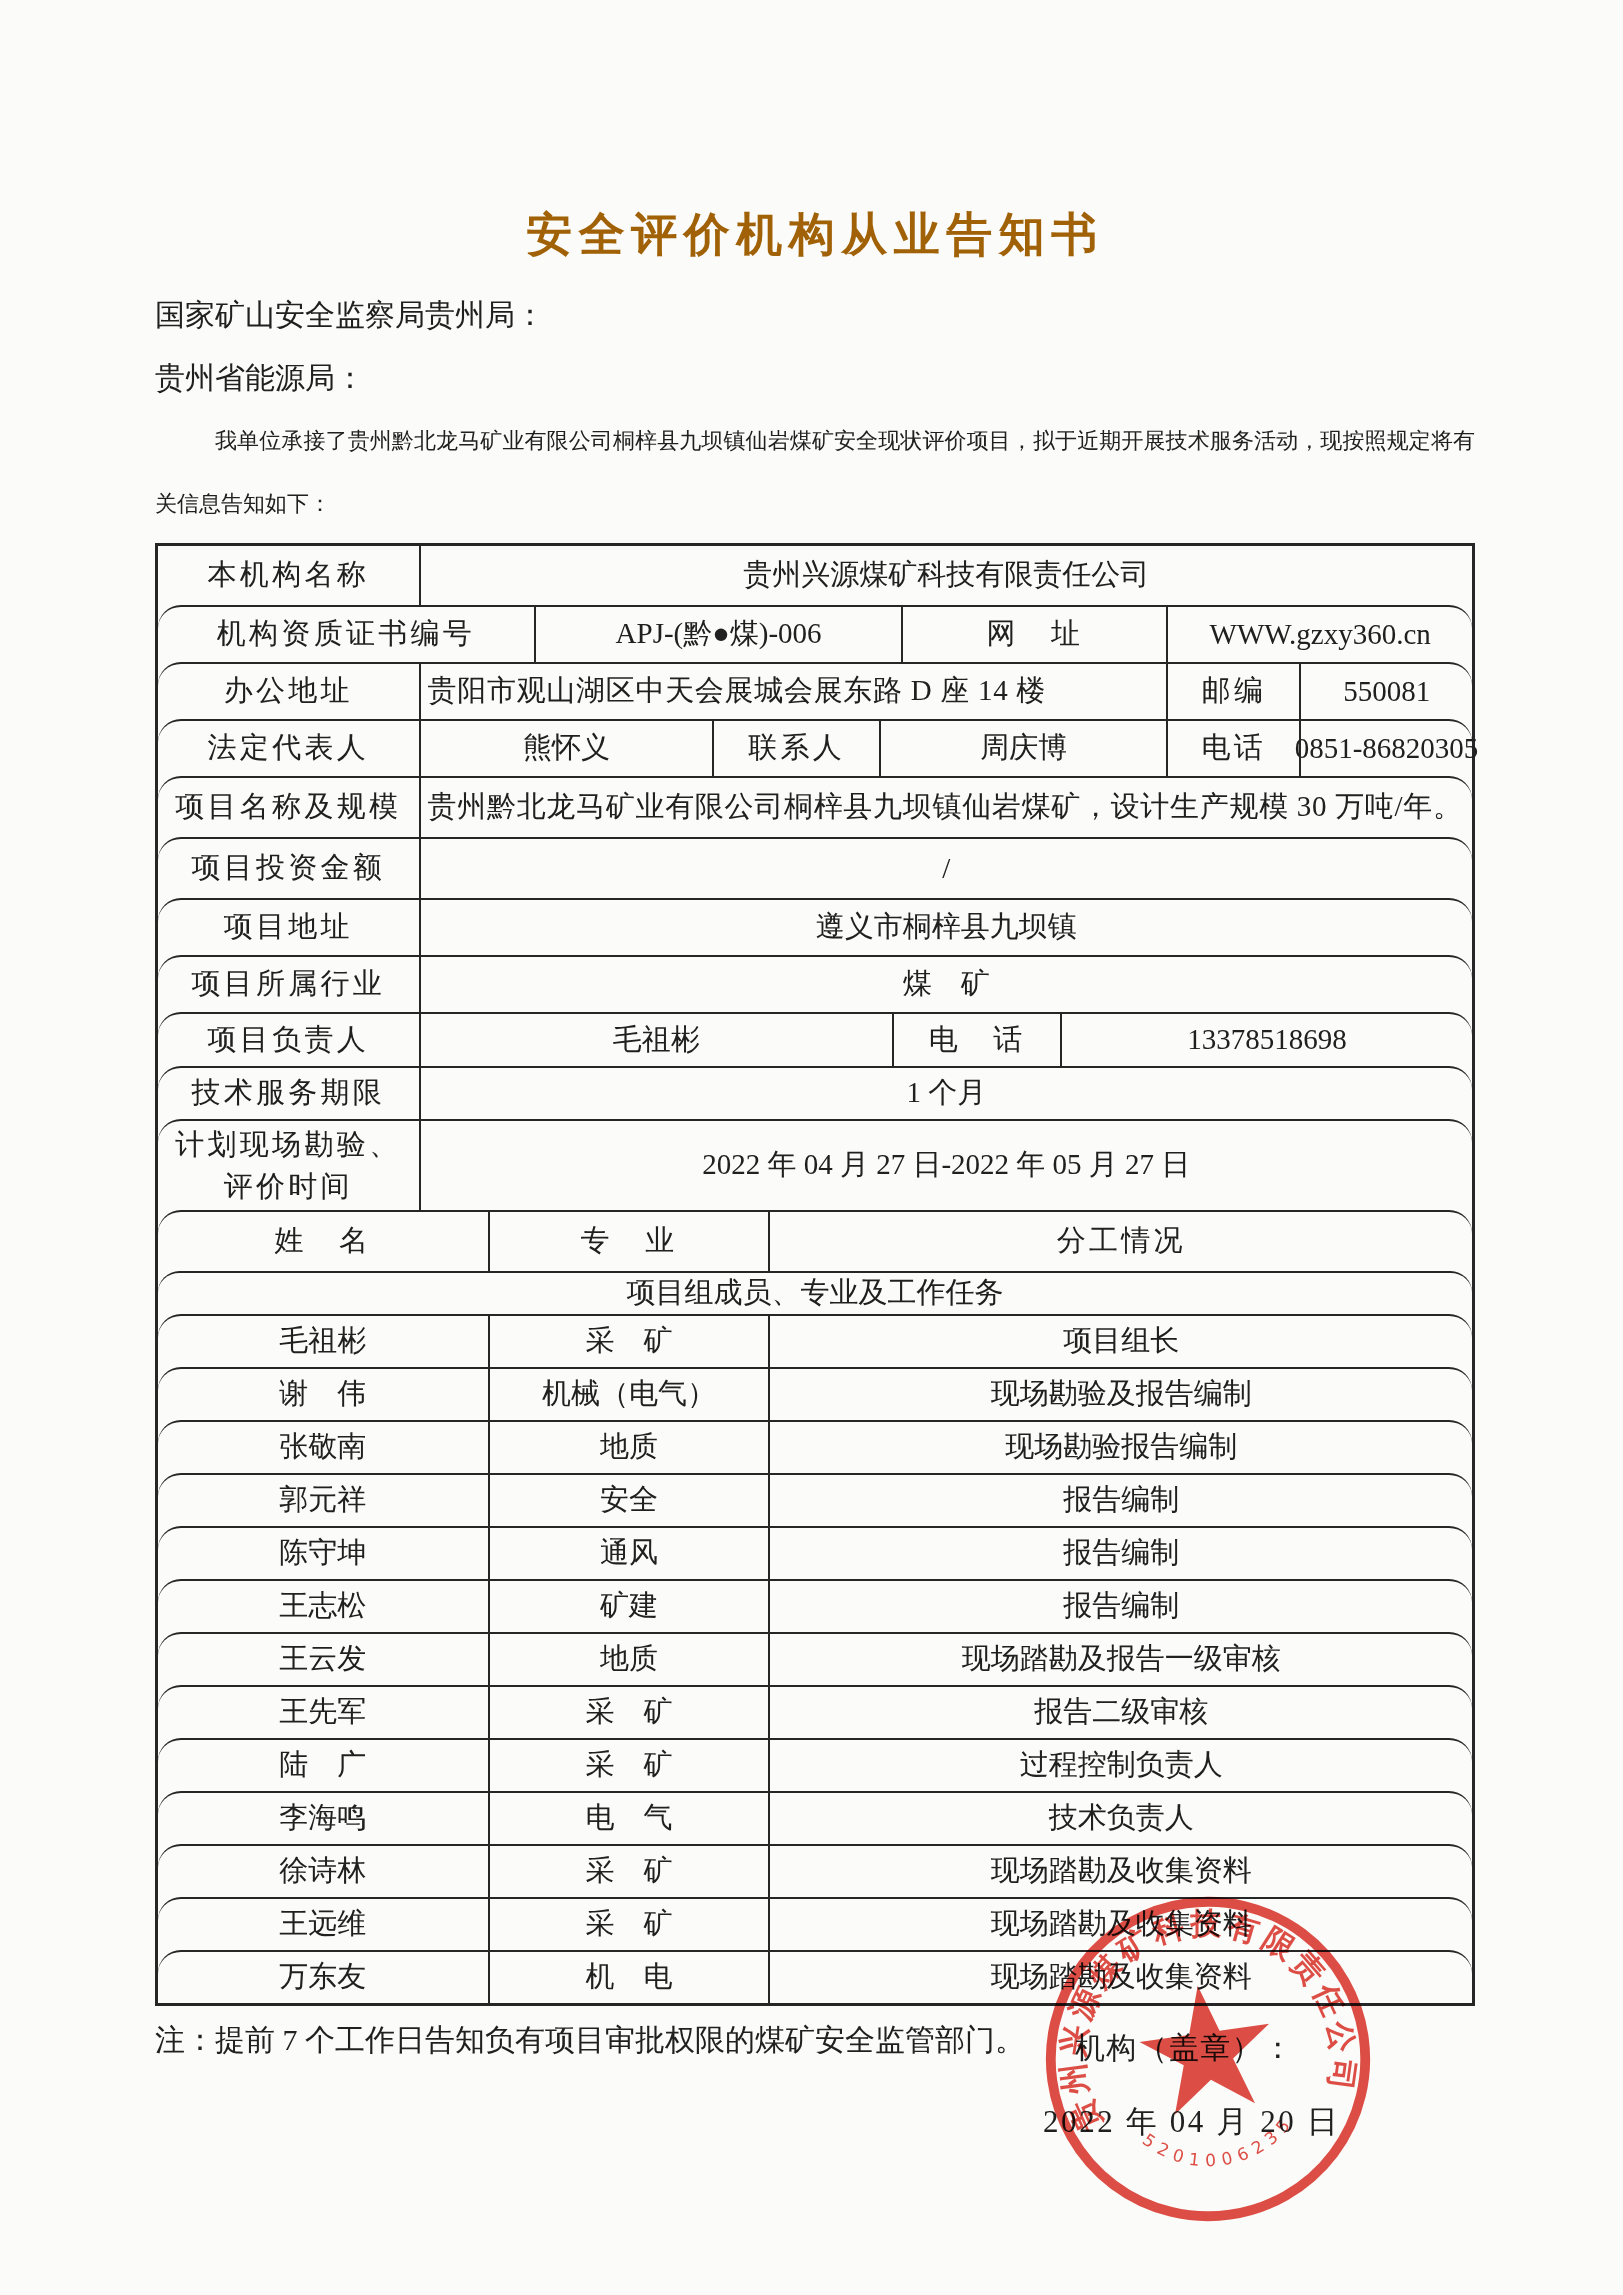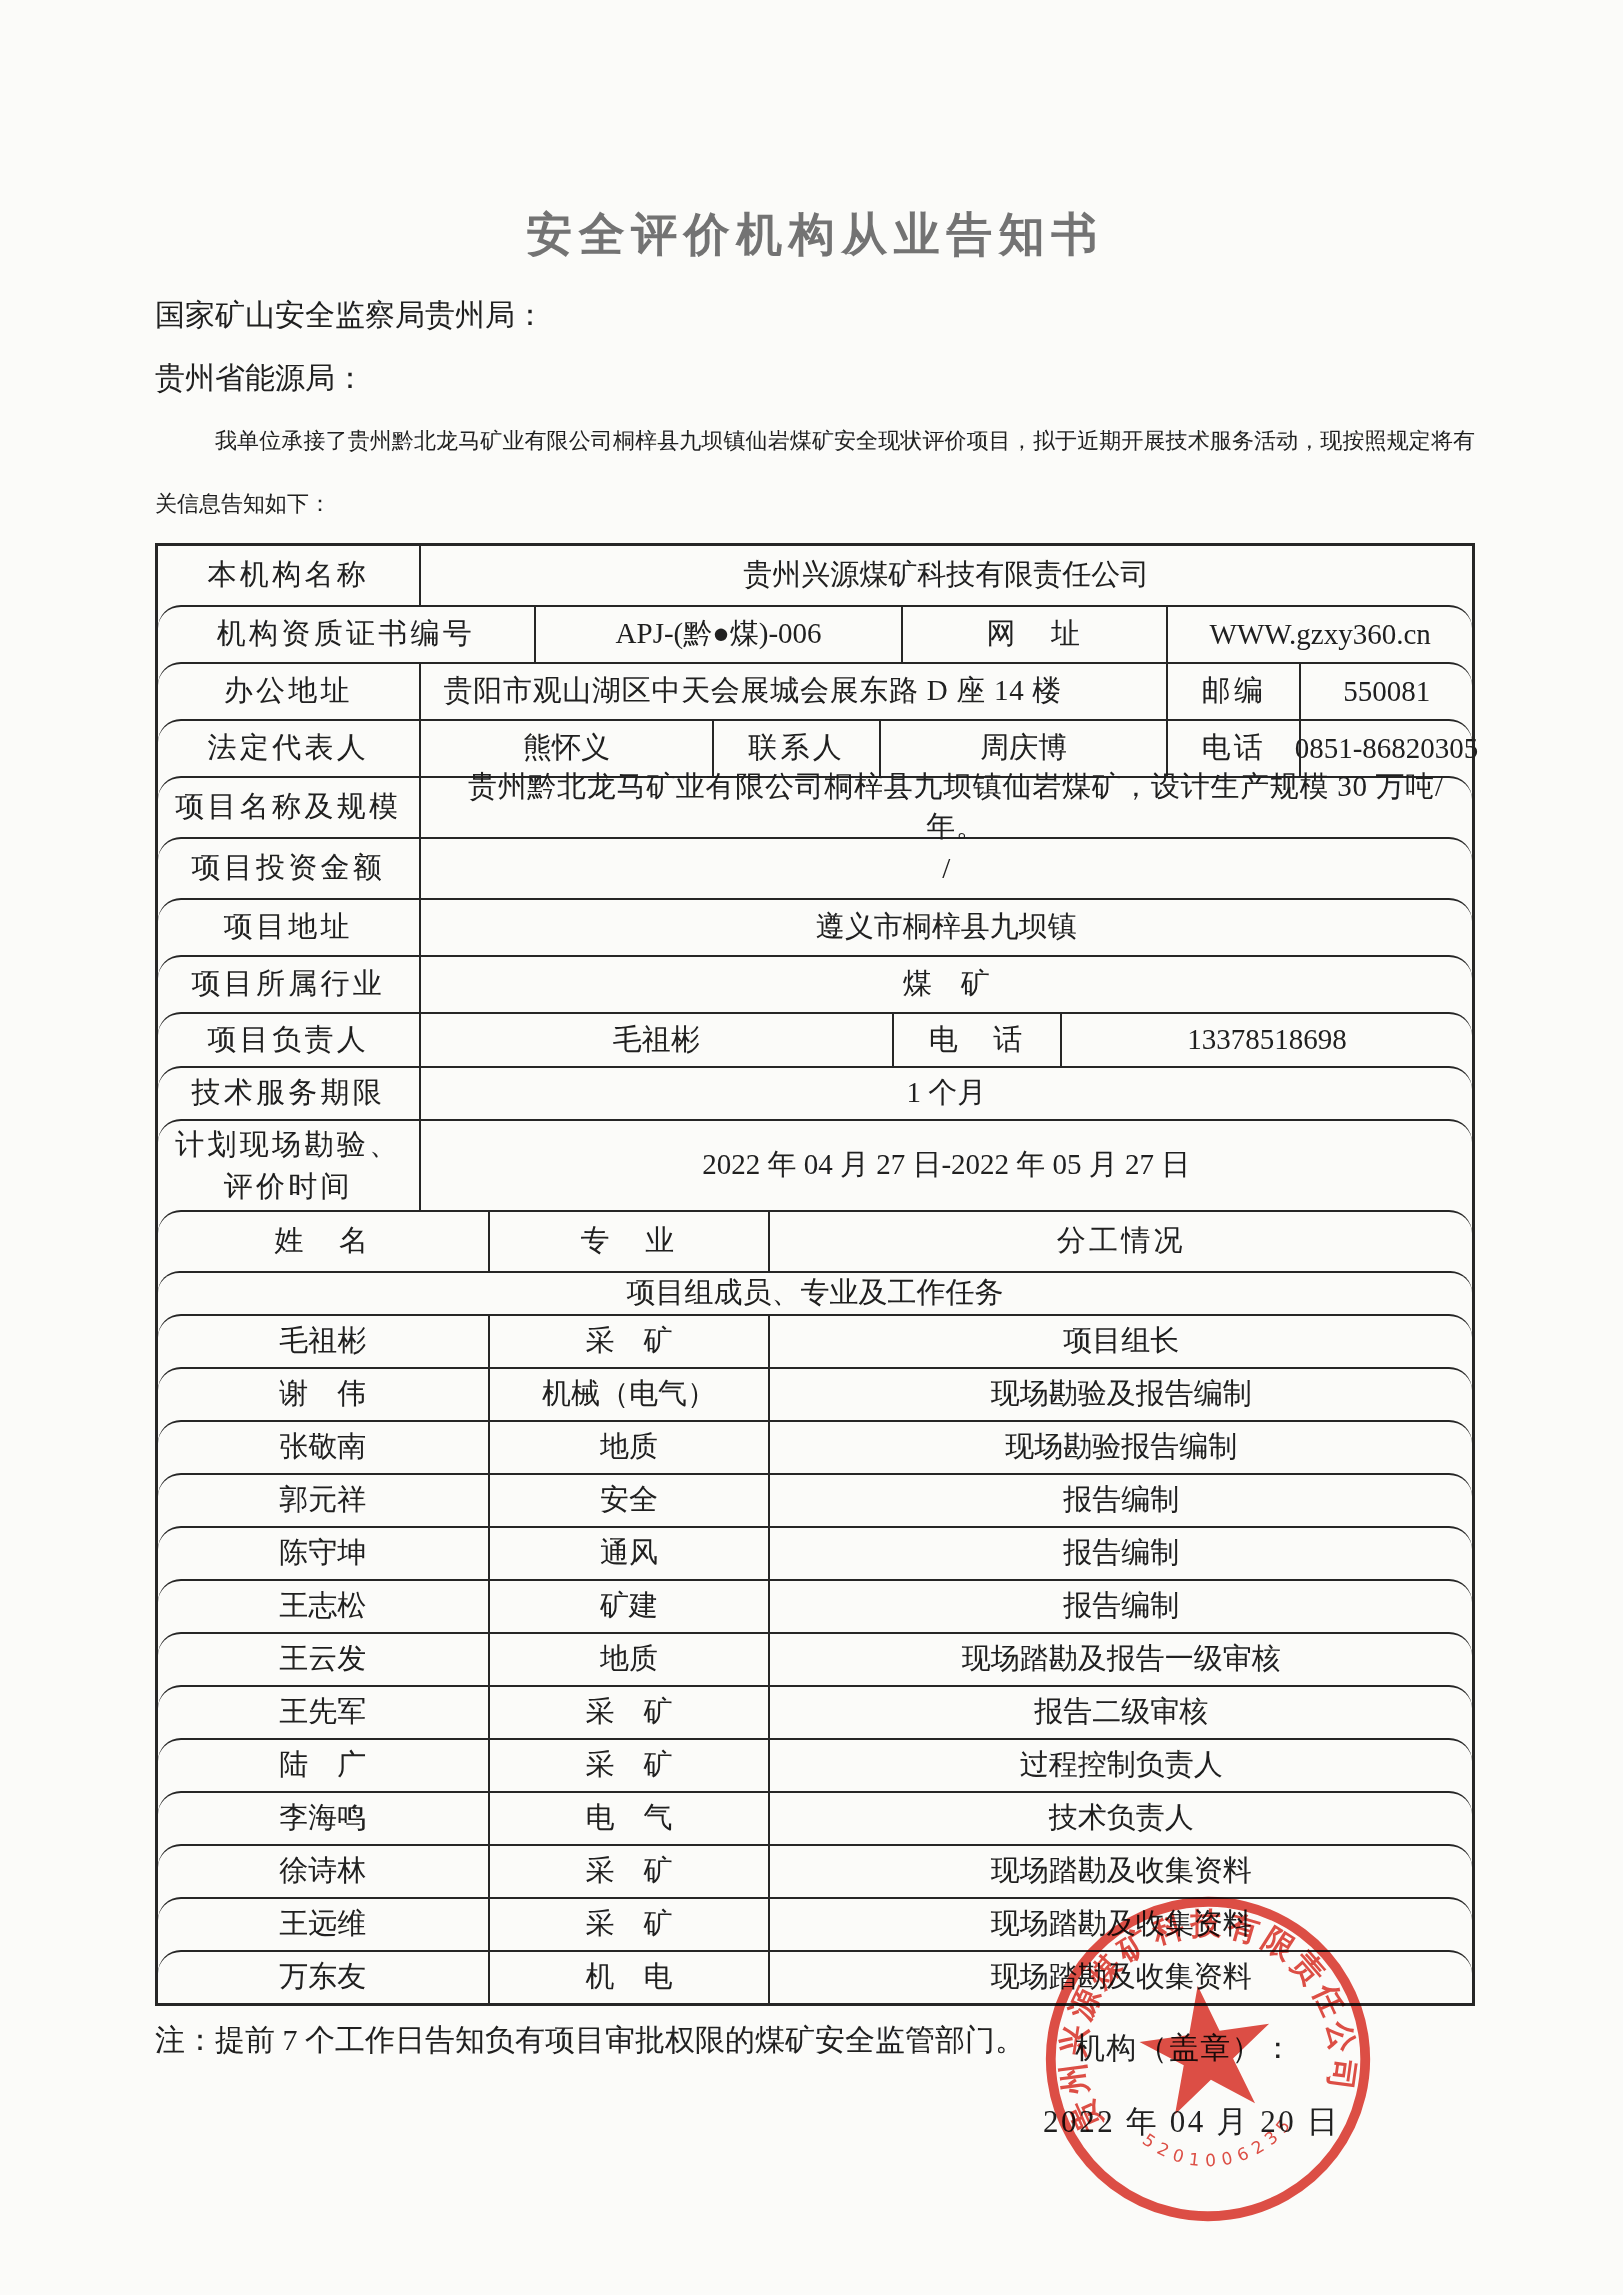--- a/index.html
+++ b/index.html
@@ -9,41 +9,41 @@
     font-family:"Liberation Serif","DejaVu Serif",serif;
     color:#202020;
     position:relative;
     overflow:hidden;
   }
   .page{position:relative;width:1623px;height:2295px;}
   .content{position:absolute;left:155px;top:0;width:1320px;}
   .doc-title{
     margin-top:204px;text-align:center;
     font-family:"DejaVu Sans","Liberation Sans",sans-serif;
-    font-weight:800;font-size:46px;letter-spacing:6.5px;color:#737373;
+    font-weight:800;font-size:46px;letter-spacing:6.5px;color:#a16207;
   }
   .recipient{font-size:30px;line-height:63px;margin-top:17px;}
   .recipient + .recipient{margin-top:0;}
   .intro{font-size:22px;line-height:63px;text-align:justify;text-indent:60px;}
   .tbl{
     margin-top:7.9px;
     border:3.3px solid #262626;
     font-size:29px;
   }
   .tr{display:flex;border-top:2px solid #262626;align-items:stretch;border-radius:23px;}
   .tr:first-child{border-top:0;}
   .td{
     border-left:2px solid #262626;
     display:flex;align-items:center;justify-content:center;
     text-align:center;box-sizing:border-box;padding:0 3.9px;
     white-space:normal;
   }
   .td:first-child{border-left:0;}
   .lbl{letter-spacing:3.3px;}
-  .left-val{justify-content:flex-start;text-align:center;padding-left:23px;letter-spacing:0.7px;}
+  .left-val{justify-content:flex-start;text-align:center;padding-left:7px;letter-spacing:0.7px;}
   .nowrap{white-space:nowrap;}
   .note{font-size:30px;line-height:52px;margin-top:7.9px;}
   .sign-label{position:absolute;left:1075px;top:2028px;font-size:30px;letter-spacing:1.3px;}
   .sign-date{position:absolute;left:1043px;top:2101px;font-size:31px;letter-spacing:2.6px;}
   .seal{position:absolute;left:1039px;top:1890px;width:338px;height:338px;
         mix-blend-mode:multiply;opacity:.9;pointer-events:none;}
 </style>
 </head>
 <body>
 

